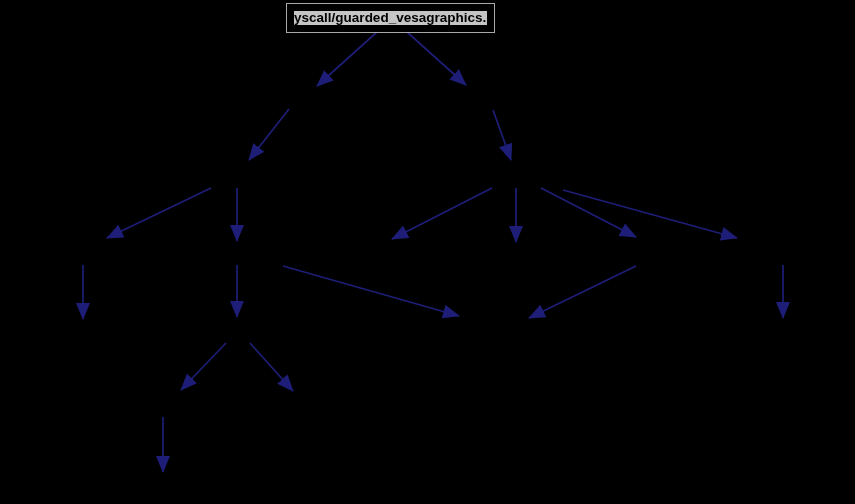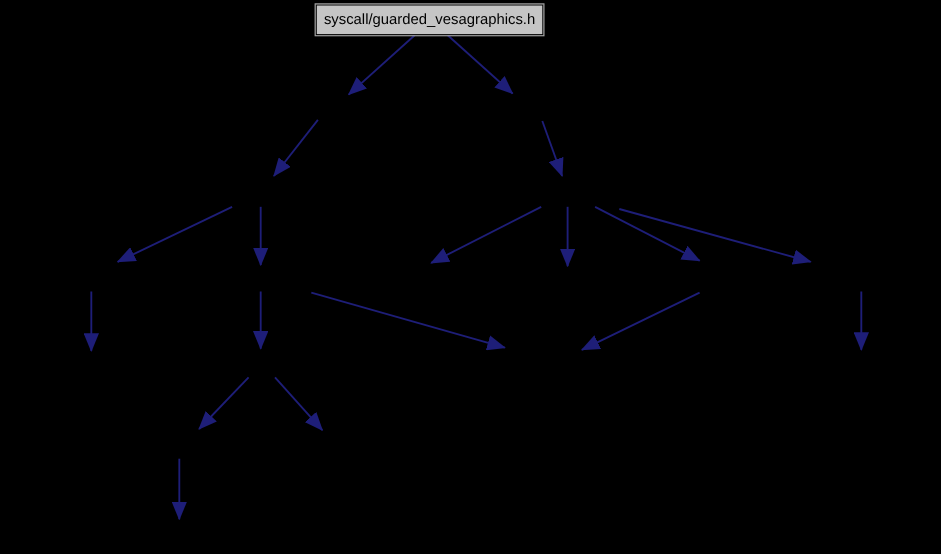--- a/index.html
+++ b/index.html
@@ -15,28 +15,29 @@
     font-family: "Liberation Sans", "DejaVu Sans", sans-serif;
   }
   #edge-layer {
     position: absolute;
     left: 0;
     top: 0;
   }
   .graph-node {
     position: absolute;
     box-sizing: border-box;
-    border: 1px solid #c2410c;
+    border: 7px solid #c2410c;
     outline: 1px solid #a8a8a8;
     display: flex;
     align-items: center;
     justify-content: center;
     font-size: 13.5px;
     line-height: 1;
     white-space: nowrap;
+    font-weight: bold;
   }
 </style>
 </head>
 <body>
 
 <div id="canvas" style="background: rgb(0, 0, 0);">
   <svg id="edge-layer" width="855" height="504" viewBox="0 0 855 504" xmlns="http://www.w3.org/2000/svg">
     <defs>
       <marker id="arrowhead" markerUnits="userSpaceOnUse" markerWidth="17" markerHeight="14" refX="16" refY="7" orient="auto">
         <path d="M0,0 L17,7 L0,14 Z" fill="#1e1e78"></path>

